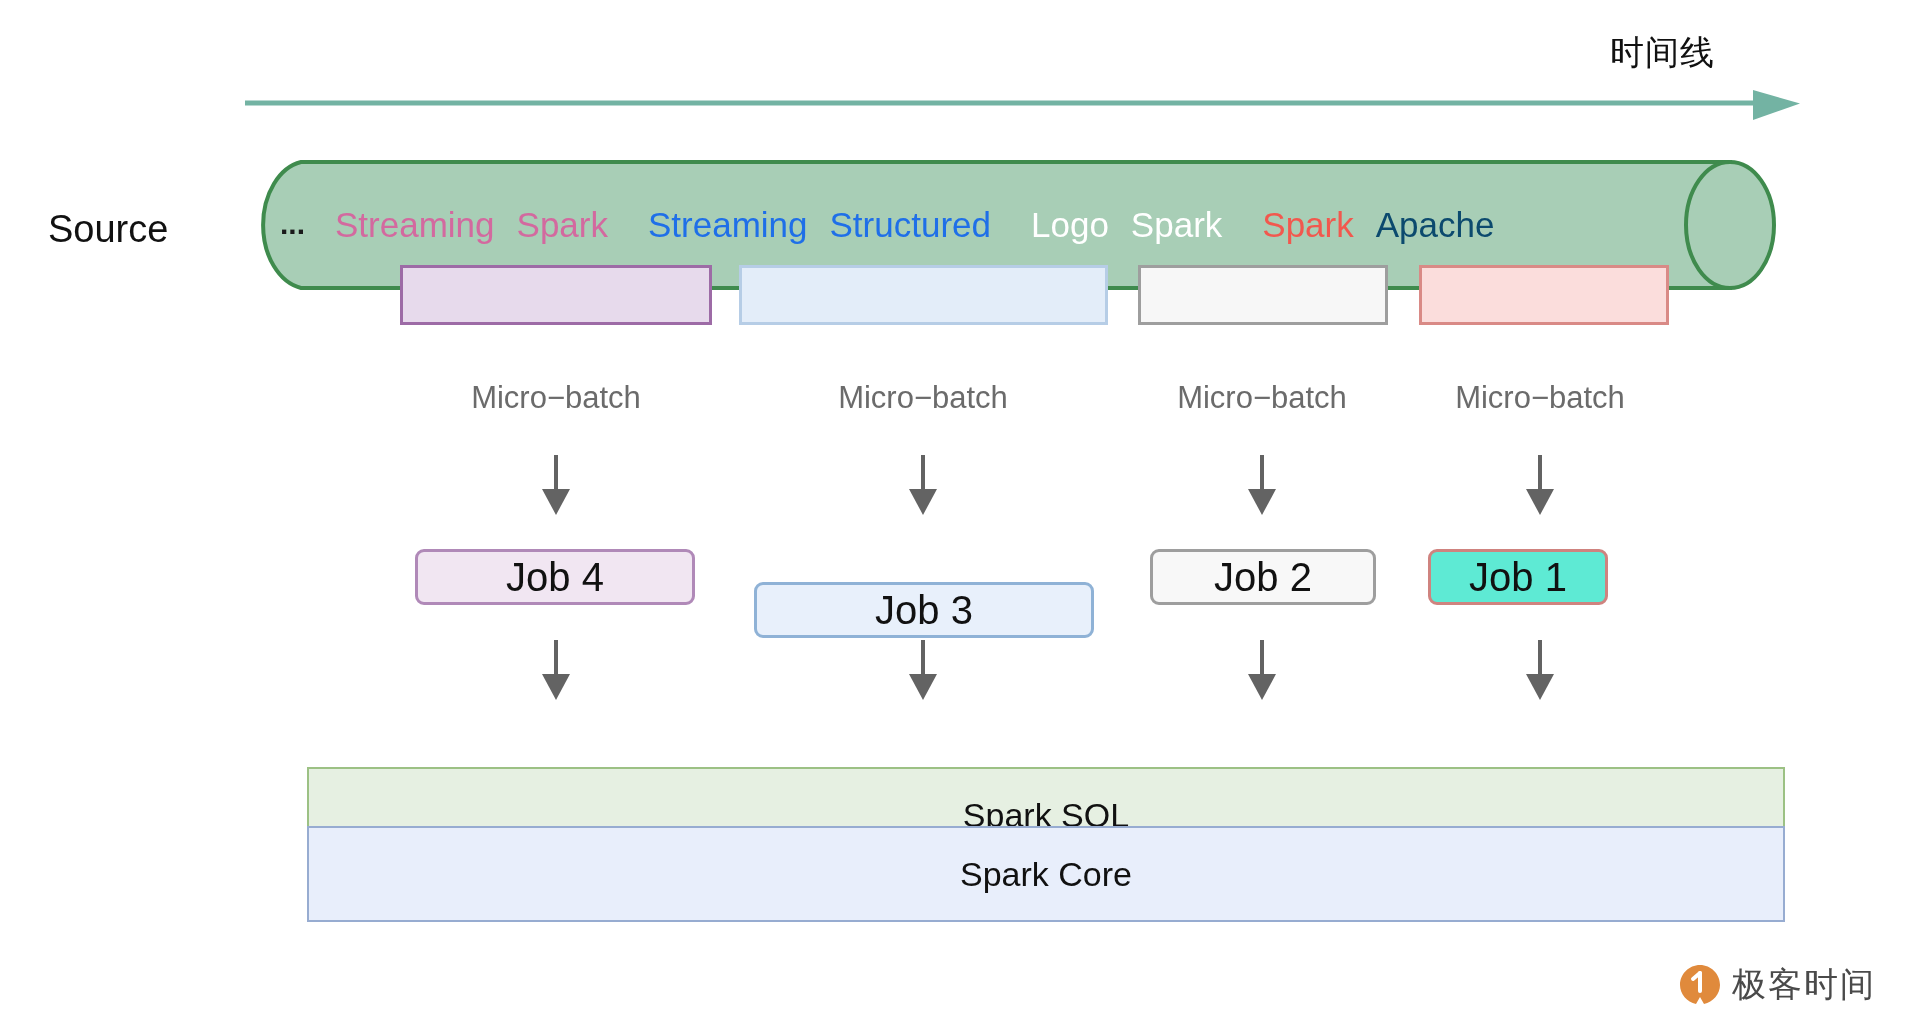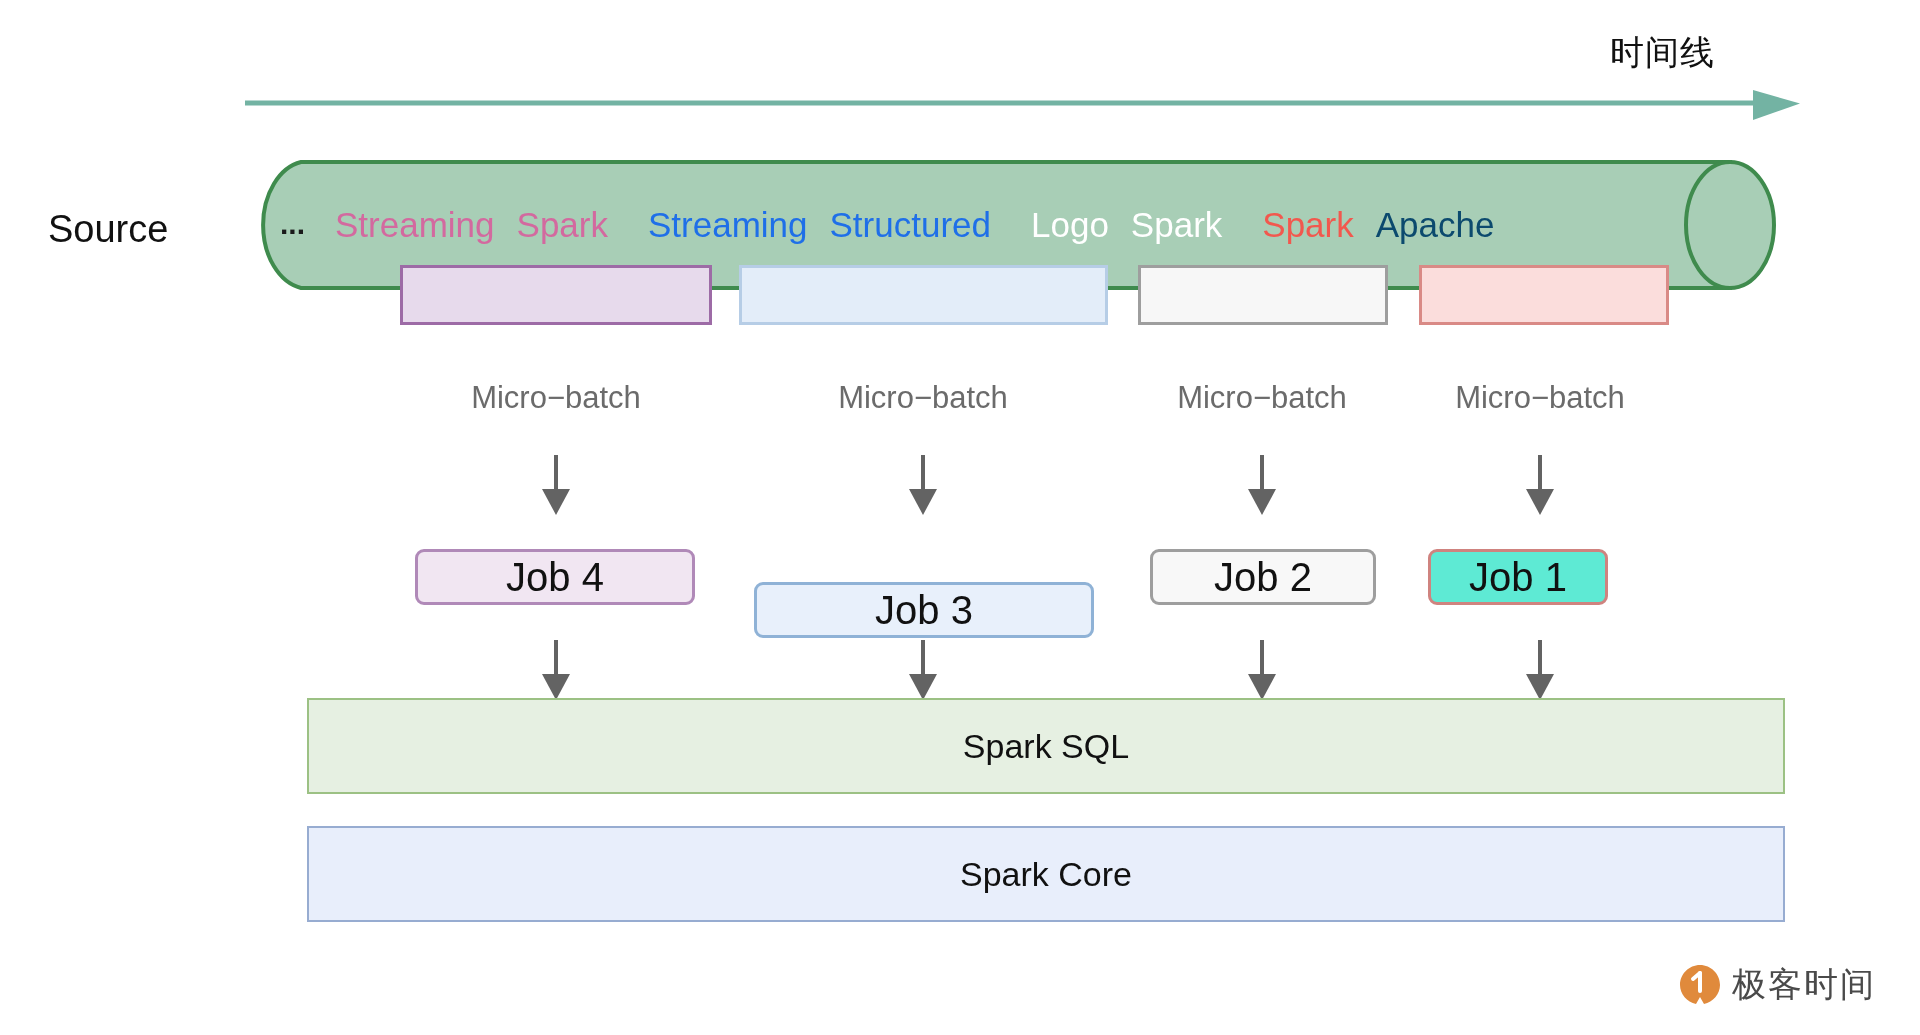--- a/index.html
+++ b/index.html
@@ -118,21 +118,21 @@
     box-sizing: border-box;
     border-style: solid;
     border-width: 2px;
     display: flex;
     align-items: center;
     justify-content: center;
     font-size: 34px;
     color: #111111;
   }
   #spark-sql-layer {
-    top: 698px;
+    top: 767px;
     background: #e6f0e2;
     border-color: #9cc184;
   }
   #spark-core-layer {
     top: 826px;
     background: #e8eefb;
     border-color: #97acd1;
   }
 
   

